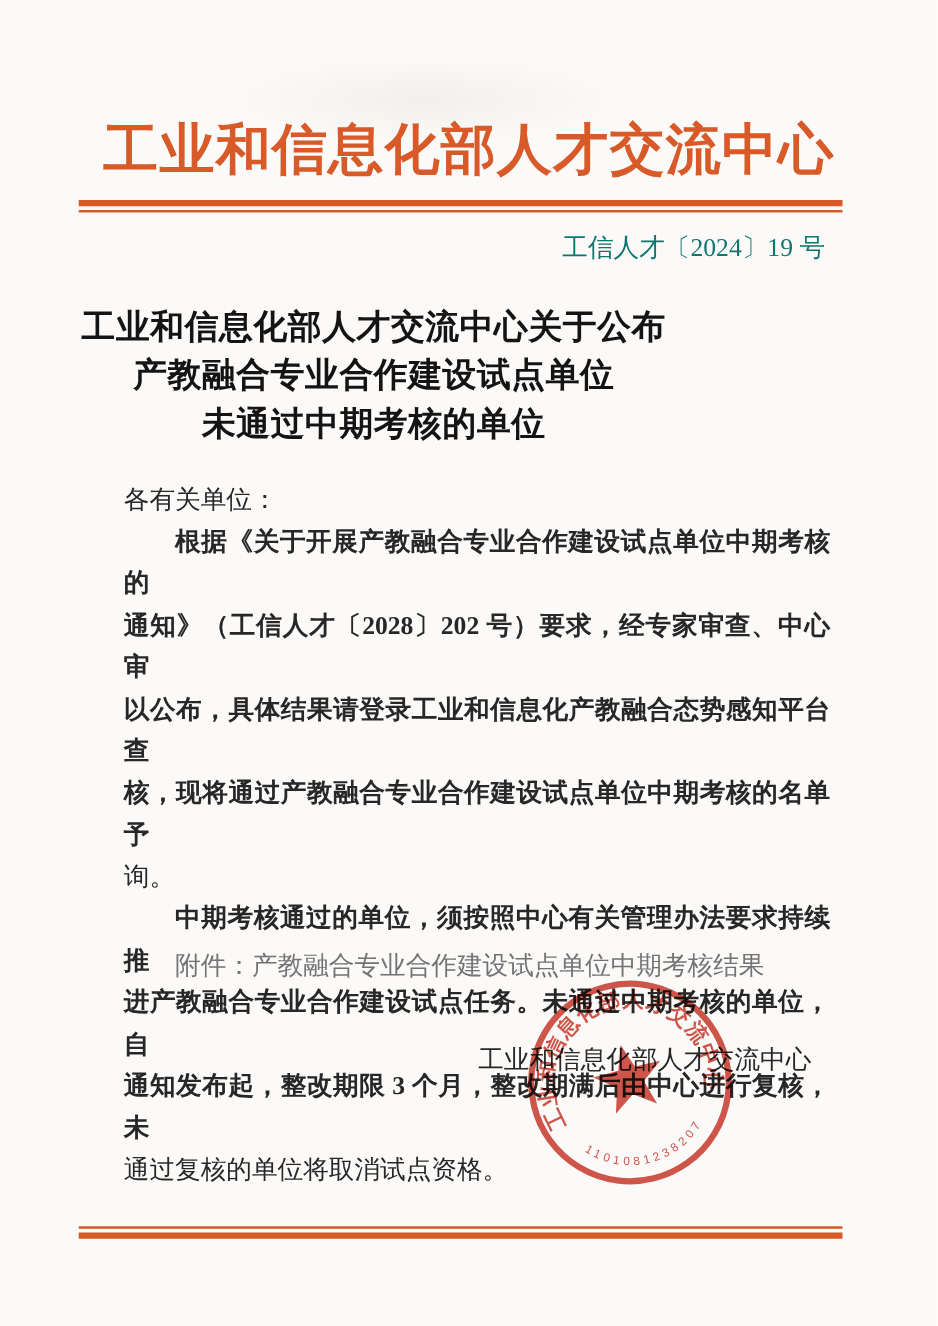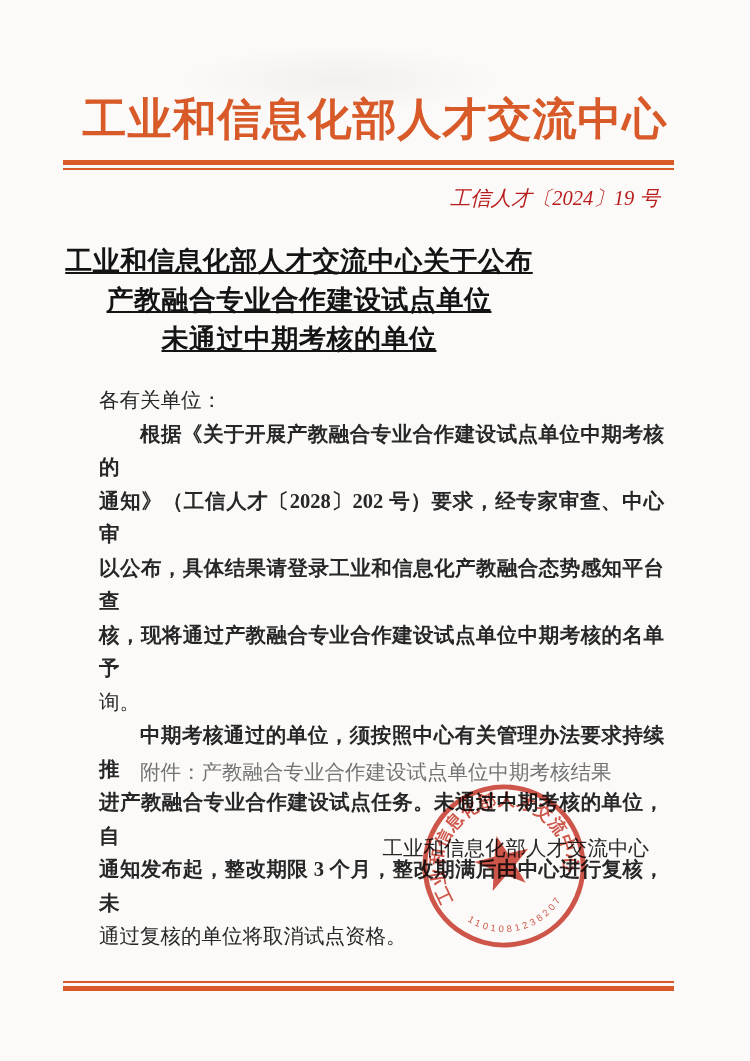--- a/index.html
+++ b/index.html
@@ -27,28 +27,28 @@
   }
 
   .rule { position: absolute; left: 63px; width: 611px; background: var(--letterhead_red, #d75a28); }
   .rule-hthick { top: 160px; height: 4.5px; }
   .rule-hthin  { top: 168px; height: 1.5px; }
   .rule-fthin  { top: 981px; height: 1.5px; }
   .rule-fthick { top: 986px; height: 4.5px; }
 
   .doc-number {
     position: absolute; top: 184px; right: 90px;
-    font-size: 20.5px; color: #b91c1c; font-style: italic;
+    font-size: 20.5px; color: #0f766e;
   }
 
   .notice-title {
     position: absolute; top: 242px; left: 0; width: 598px;
     text-align: center;
     font-size: 27px; line-height: 39px; font-weight: bold;
-    color: #141414; letter-spacing: 0.5px; text-decoration: underline;
+    color: #141414; letter-spacing: 0.5px;
   }
 
   .body-block {
     position: absolute; top: 384px; left: 99px; width: 565px;
     font-size: 20.5px; line-height: 33.5px; color: #272727;
   }
   .bline { white-space: nowrap; }
   .bline.wrapok { white-space: normal; }
   .bline.just { text-align: justify; text-align-last: justify; white-space: normal; font-weight: bold; }
   .bline.first { text-indent: 41px; }

